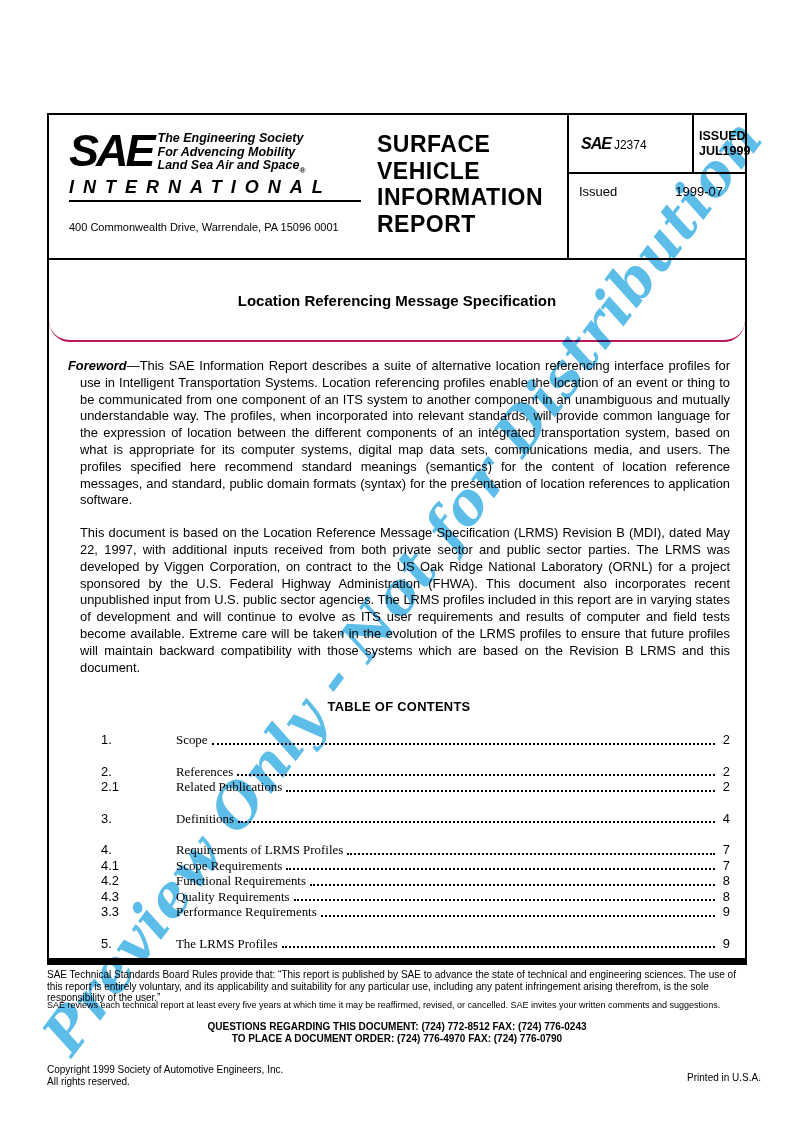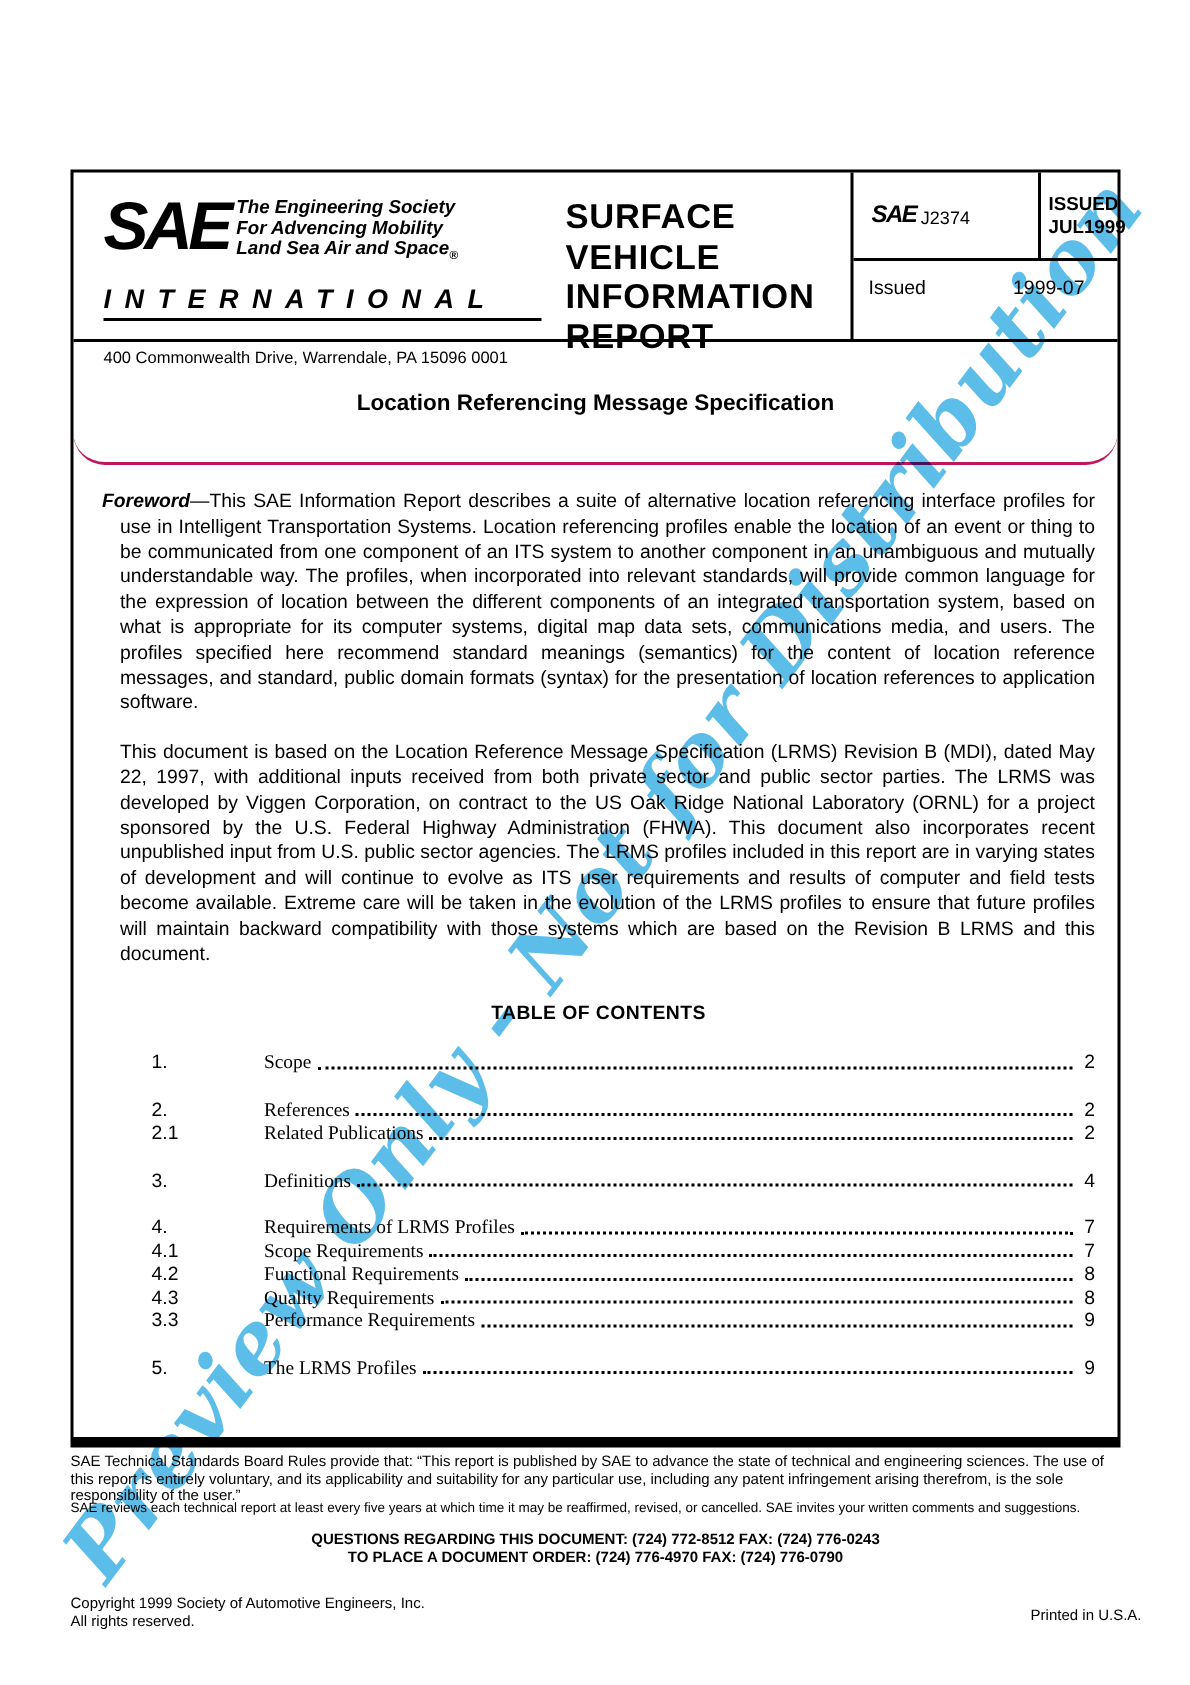--- a/index.html
+++ b/index.html
@@ -2,28 +2,28 @@
 <html><head>
 <meta charset="utf-8">
 <style>
   html,body{margin:0;padding:0;background:#fff;}
   body{width:793px;height:1123px;position:relative;font-family:"Liberation Sans",sans-serif;color:#000;overflow:hidden;}
 
   
   .doc-box{position:absolute;left:47px;top:113px;width:696px;height:843px;border:2px solid #000;border-bottom:7px solid #000;background:#fff;}
 
   
-  .hdr{display:flex;height:113px;border-bottom:2px solid #000;box-sizing:border-box;}
+  .hdr{display:flex;height:145px;border-bottom:2px solid #000;box-sizing:border-box;}
   .hdr-left{flex:1;display:flex;padding:16px 0 0 20px;box-sizing:border-box;}
   .logo-block{width:292px;}
   .logo-top{display:flex;align-items:flex-start;}
   .sae-big{font-size:45px;font-weight:900;font-style:italic;letter-spacing:-3px;line-height:40px;}
   .tagline{font-size:12.5px;font-weight:bold;font-style:italic;line-height:13.5px;margin-left:5px;margin-top:1px;white-space:nowrap;}
   .reg{font-size:8px;vertical-align:sub;}
-  .intl{display:block;font-size:18px;font-weight:bold;font-style:italic;letter-spacing:9px;border-bottom:2px solid #000;padding-bottom:2px;margin-top:12px;}
+  .intl{display:block;font-size:18px;font-weight:bold;font-style:italic;letter-spacing:9px;border-bottom:2px solid #000;padding-bottom:2px;margin-top:0;}
   .address{font-size:11px;padding-top:19px;white-space:nowrap;}
   .report-type{width:190px;margin-left:16px;font-size:23px;font-weight:bold;line-height:26.5px;letter-spacing:0.5px;}
 
   .hdr-right{width:192px;border-left:2px solid #000;display:flex;flex-direction:column;box-sizing:border-box;}
   .hdr-right-top{display:flex;height:59px;border-bottom:2px solid #000;box-sizing:border-box;}
   .doc-code{flex:1;display:flex;align-items:center;padding-left:12px;}
   .sae-small{font-size:16px;font-weight:900;font-style:italic;letter-spacing:-1px;}
   .doc-num{font-size:12px;margin-left:3px;margin-top:2px;}
   .issued-box{width:53px;border-left:2px solid #000;display:flex;flex-direction:column;justify-content:center;padding-left:5px;font-size:12.5px;font-weight:bold;line-height:15px;box-sizing:border-box;}
   .issued-row{display:flex;padding:10px 0 0 10px;font-size:13px;}

